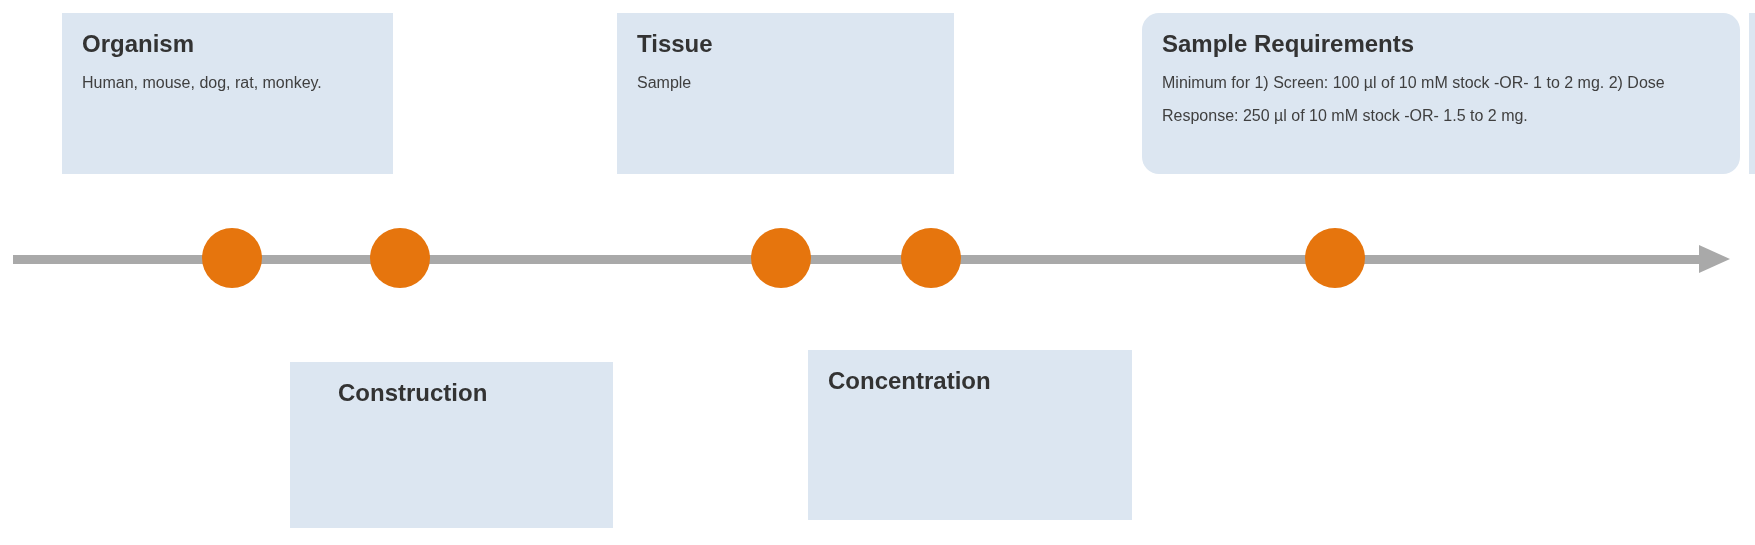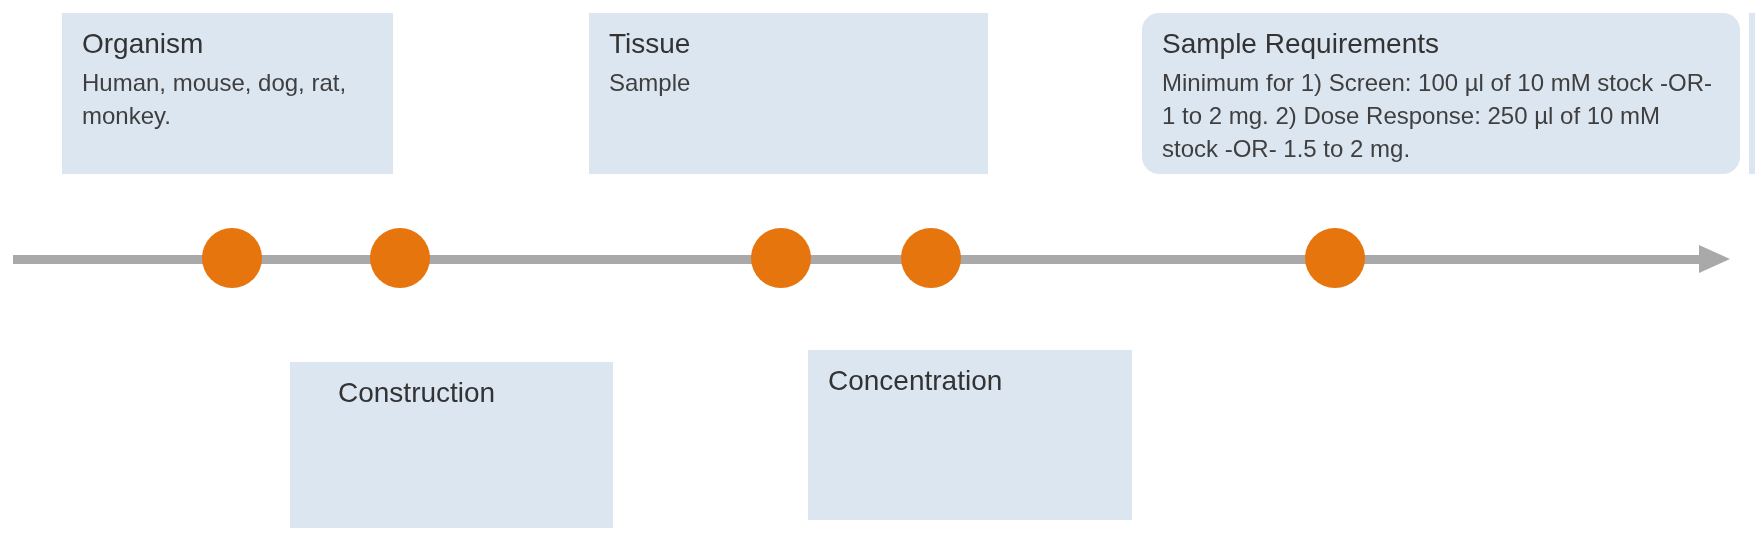--- a/index.html
+++ b/index.html
@@ -52,34 +52,34 @@
   .dot-3 { left: 751px; }
   .dot-4 { left: 901px; }
   .dot-5 { left: 1305px; }
   
   .box {
     position: absolute;
     background: var(--box-fill);
     padding: 14px 20px 0 20px;
   }
   .box-title {
-    font-size: 28px;
-    font-weight: normal;
+    font-size: 24px;
+    font-weight: bold;
     color: var(--title-color);
     line-height: 33px;
     margin-bottom: 6px;
   }
   .box-body {
-    font-size: 24px;
+    font-size: 16px;
     font-weight: normal;
     color: var(--body-color);
     line-height: 33px;
   }
   .box-organism      { left: 62px;   top: 13px;  width: 331px; height: 161px; }
-  .box-tissue        { left: 589px;  top: 13px;  width: 399px; height: 161px; }
+  .box-tissue        { left: 617px;  top: 13px;  width: 337px; height: 161px; }
   .box-sample-req    { left: 1142px; top: 13px;  width: 598px; height: 161px; border-radius: 17px; }
   .box-construction  { left: 290px;  top: 362px; width: 323px; height: 166px; padding-left: 48px; }
   .box-concentration { left: 808px;  top: 350px; width: 324px; height: 170px; }
   .box-sliver        { left: 1749px; top: 13px;  width: 6px;   height: 161px; padding: 0; }
 </style>
 </head>
 <body>
 
 <div class="canvas">
 

